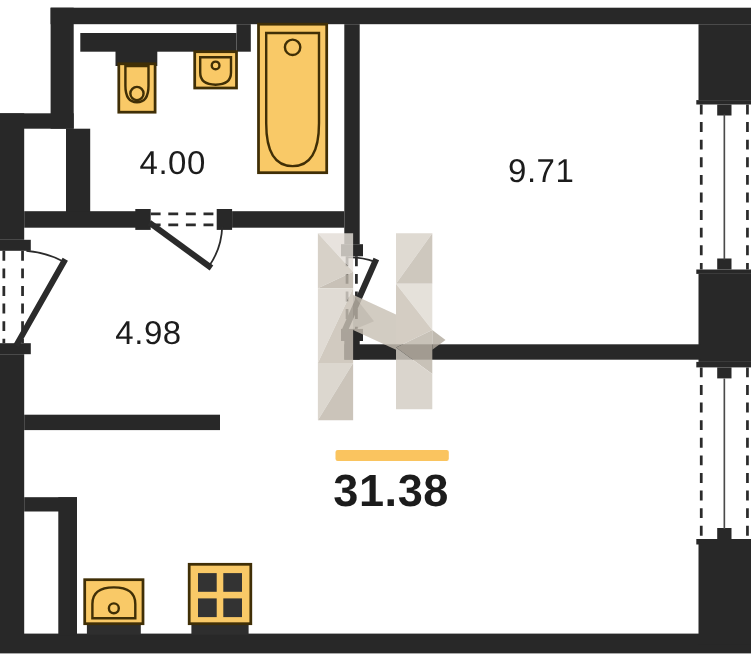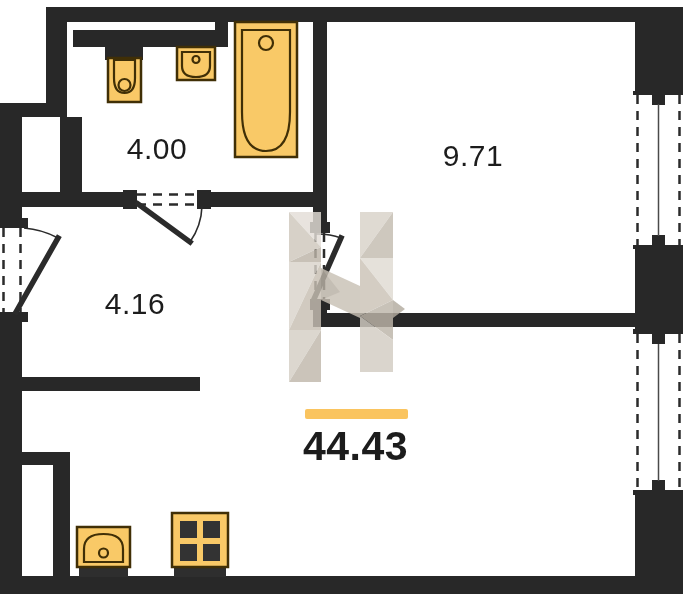--- a/index.html
+++ b/index.html
@@ -154,24 +154,24 @@
       <polygon points="360,316 393,340 393,372 360,372" fill="#D3CDC3"></polygon>
 
       <polygon points="321,268 360,286 360,318 321,300" fill="#C9C1B5"></polygon>
       <polygon points="321,268 340,292 321,300" fill="#B8B0A4"></polygon>
       <polygon points="393,300 405,309 393,318" fill="#B3AB9F"></polygon>
     </g>
   </svg>
 
   <div class="area-label" style="left:157px;top:149px;">4.00</div>
 
-  <div class="area-label" style="left:473px;top:156px;">9.71</div>
+  <div class="area-label" style="left:492px;top:156px;">9.71</div>
 
-  <div class="area-label" style="left:135px;top:304px;">4.16</div>
+  <div class="area-label" style="left:135px;top:304px;">4.98</div>
 
 
   <div class="total-block">
     <div class="total-bar"></div>
-    <div class="total-text">44.43</div>
+    <div class="total-text">31.38</div>
   </div>
 
 
 </div>
 
 </body></html>

